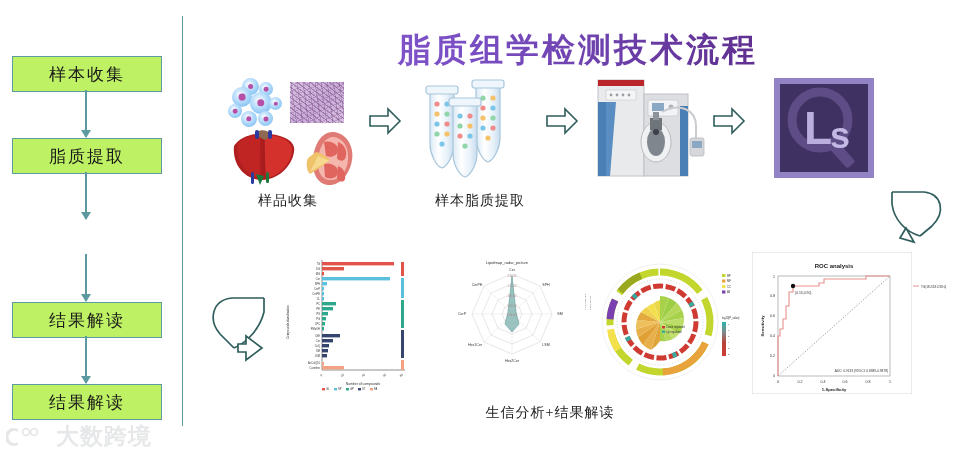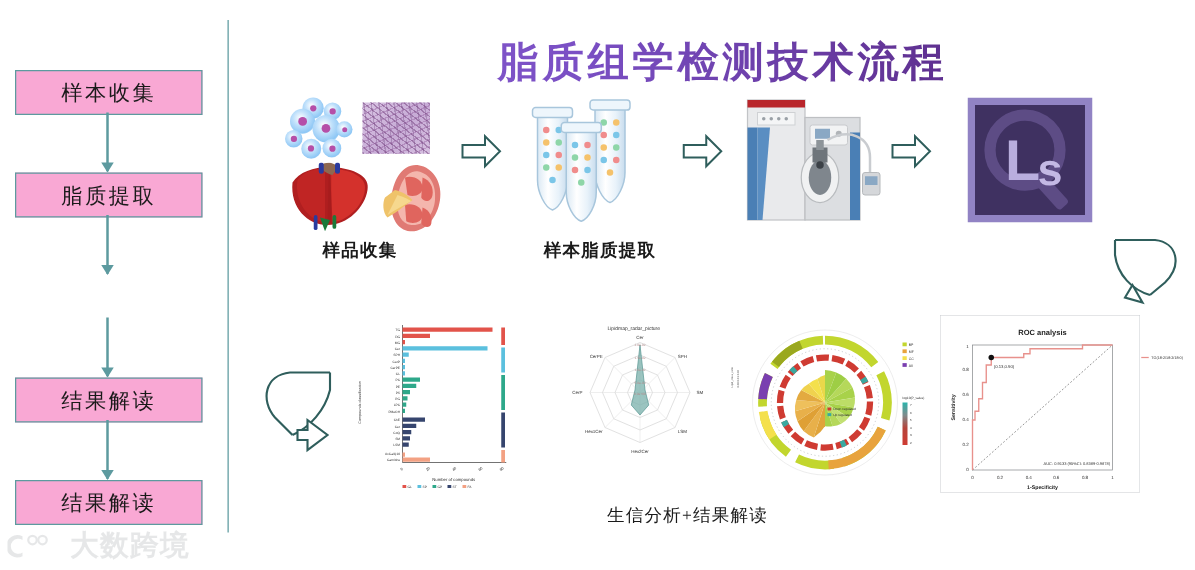--- a/index.html
+++ b/index.html
@@ -6,21 +6,21 @@
   body{
     width:956px;height:456px;background:#ffffff;overflow:hidden;
     font-family:"Liberation Serif", serif;position:relative;
   }
   .root{position:absolute;inset:0;}
 
   
   .flow{position:absolute;left:0;top:0;width:182px;height:456px;}
   .flow-box{
     position:absolute;left:12px;width:148px;height:34px;
-    border:1px solid #5d9a9f;background:#f9a8d4;
+    border:1px solid #5d9a9f;background:#bef264;
     display:flex;align-items:center;justify-content:center;
     font-size:17px;color:#1a1a1a;letter-spacing:2px;
     font-family:"Liberation Serif",serif;
   }
   .flow-arrow{position:absolute;left:85px;width:2px;background:#5d9a9f;}
   .flow-arrow:after{
     content:"";position:absolute;left:-4px;bottom:-1px;
     border-left:5px solid transparent;border-right:5px solid transparent;
     border-top:8px solid #5d9a9f;
   }
@@ -43,21 +43,20 @@
     -webkit-background-clip:text;background-clip:text;color:transparent;
     font-family:"Liberation Serif",serif;
     margin-top:20px;
   }
 
   
   .stage{position:absolute;text-align:center;}
   .stage-label{
     font-size:14px;color:#1a1a1a;letter-spacing:1px;white-space:nowrap;
     font-family:"Liberation Serif",serif;
-    font-weight:bold;
   }
   .arrow-right{position:absolute;}
 
   
   .cell{position:absolute;border-radius:50%;
     background:radial-gradient(circle at 42% 38%, #ffffff 0%, #bfe0fb 35%, #8ec7f5 70%, rgba(150,205,245,0) 100%);
   }
   .cell:after{content:"";position:absolute;left:50%;top:50%;transform:translate(-50%,-50%);
     width:34%;height:34%;border-radius:50%;background:#b54fa8;}
 

